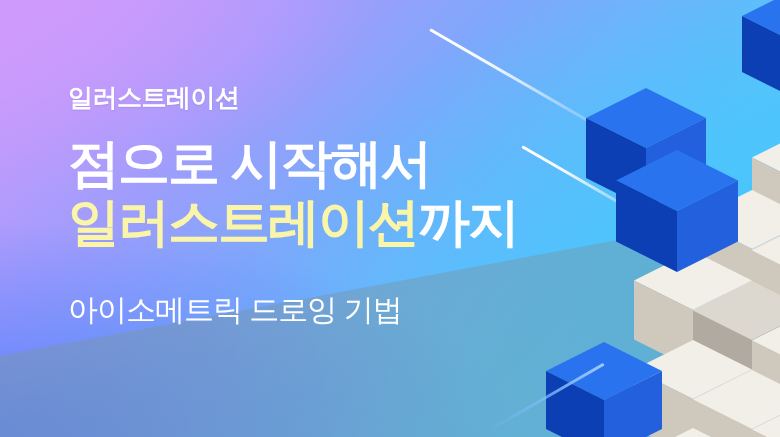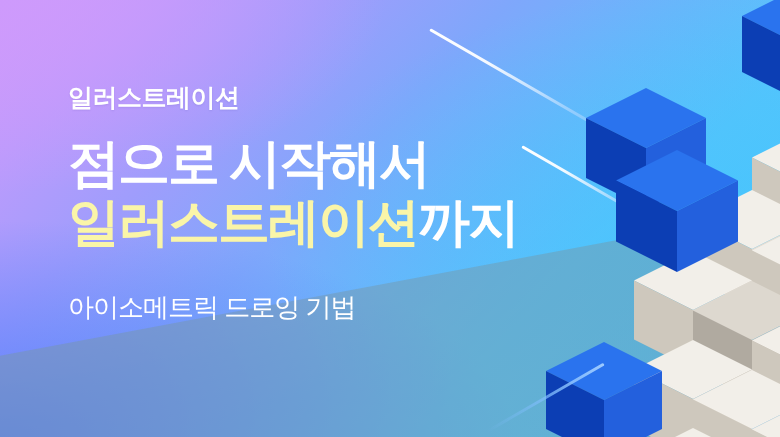--- a/index.html
+++ b/index.html
@@ -101,26 +101,26 @@
   }
   .headline{
     margin:0;
     font-size:52px;
     font-weight:bold;
     line-height:1.14;
     letter-spacing:-2px;
     color:#ffffff;
     white-space:nowrap;
   }
-  .headline .line{display:block;font-family:Liberation Serif, serif;}
+  .headline .line{display:block;}
   .accent{color:#faf5a8;}
   .caption{
     margin:40px 0 0 0;
     color:#ffffff;
-    font-size:26px;
+    font-size:30px;
     font-weight:normal;
     letter-spacing:-1px;
     line-height:1.2;
     white-space:nowrap;
   }
 </style>
 </head>
 <body>
 
 <div class="banner">

